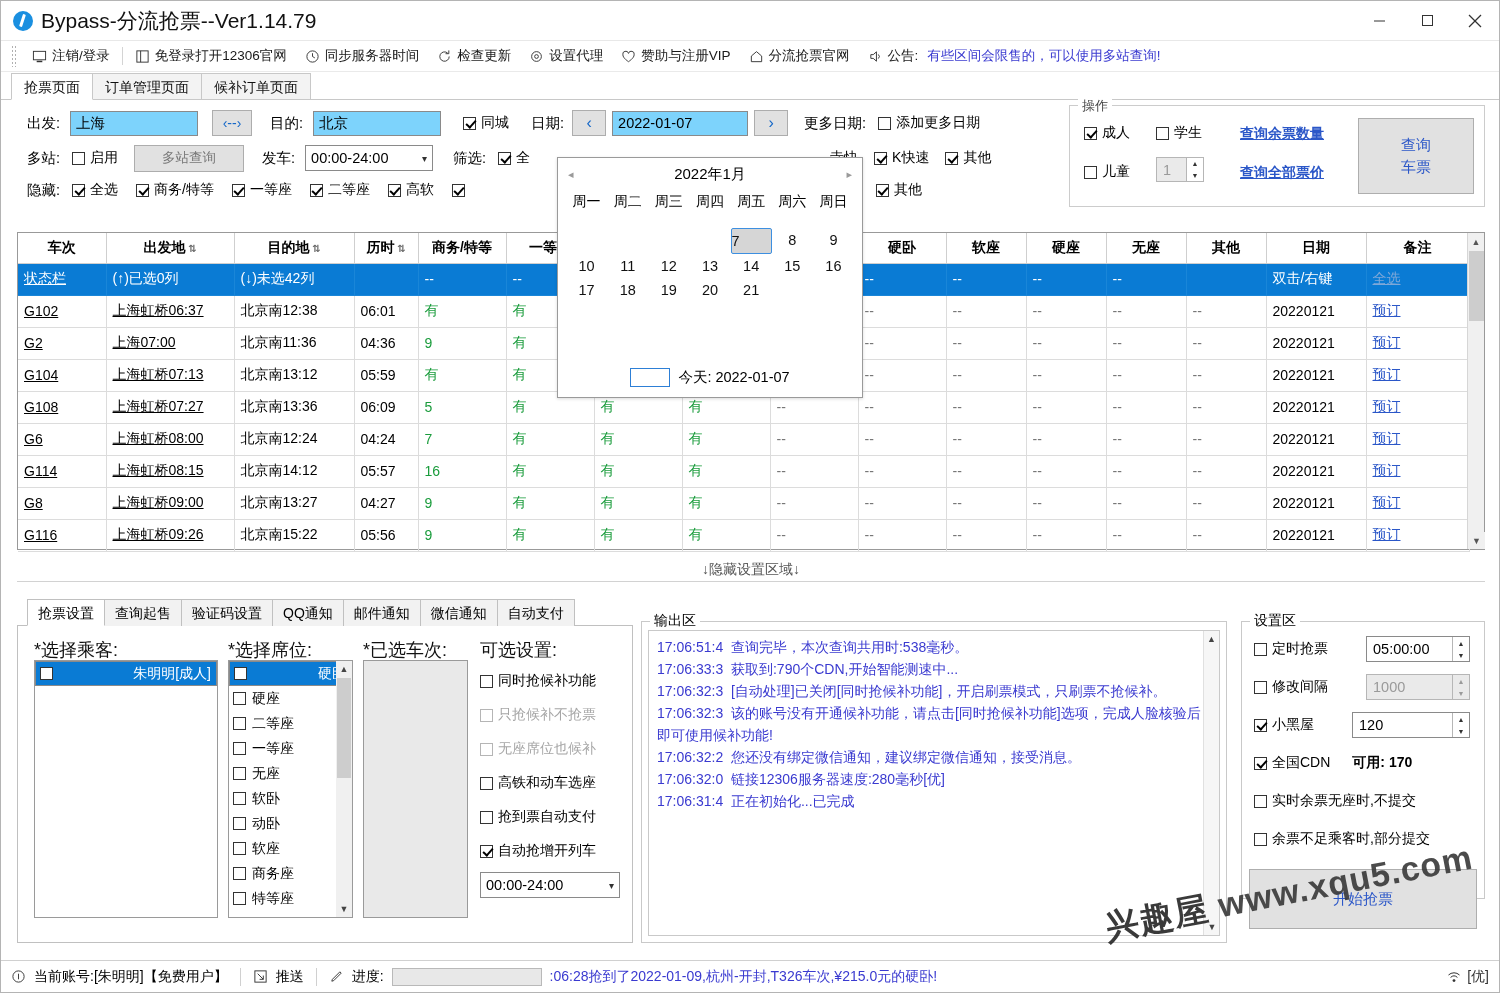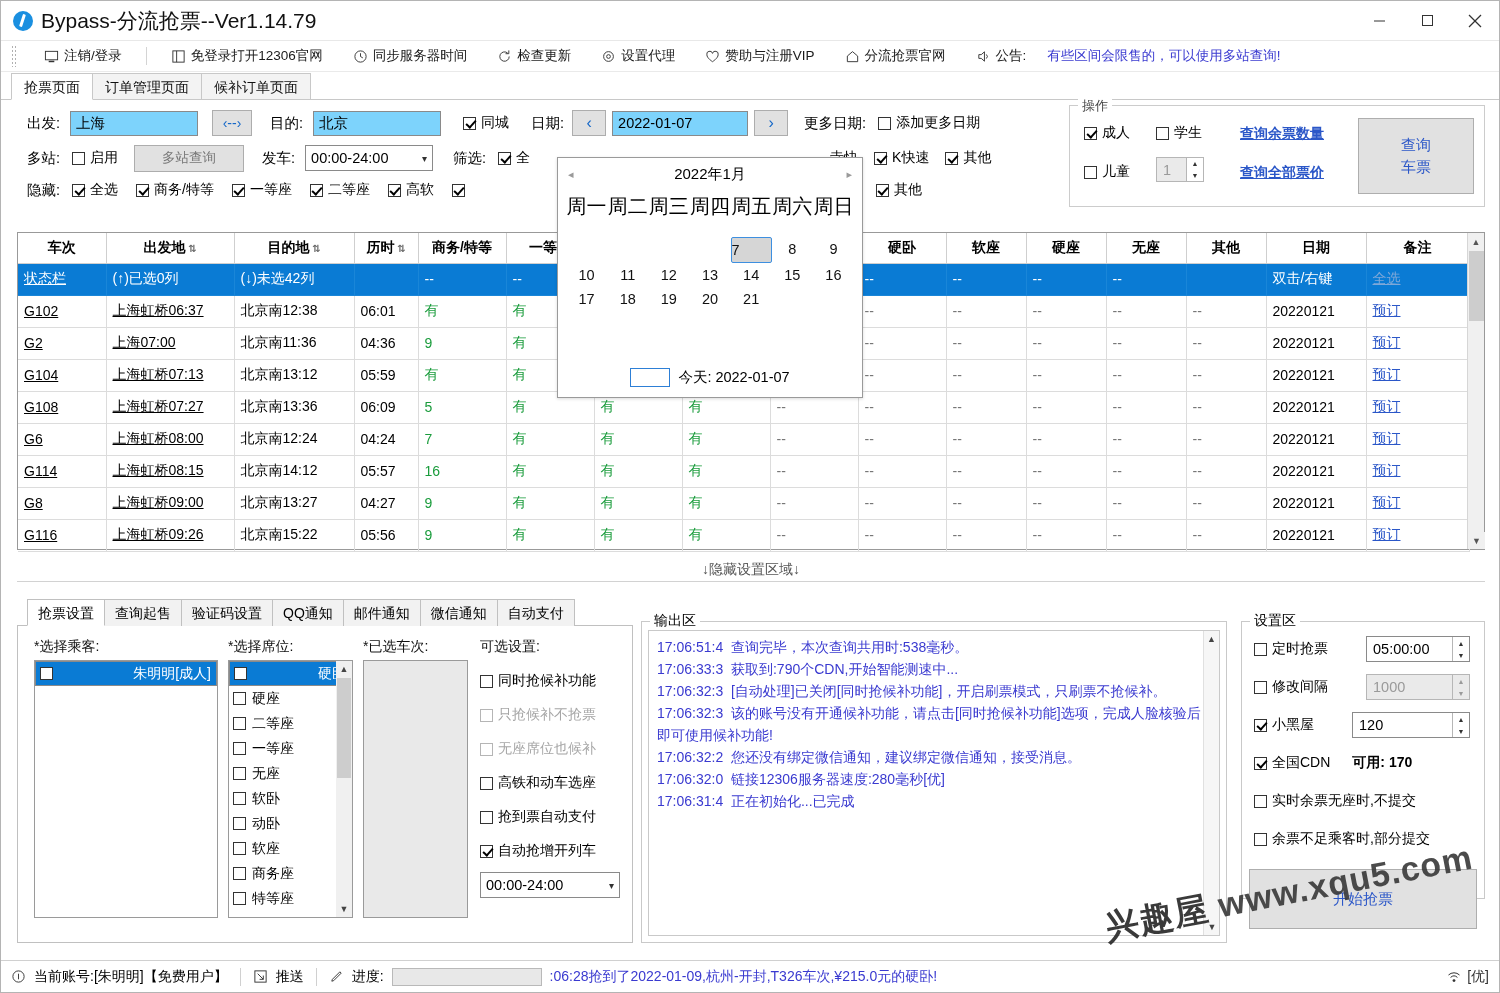--- a/index.html
+++ b/index.html
@@ -19,21 +19,21 @@
   .app-icon { width:20px; height:20px; margin-left:12px; margin-right:8px; border-radius:50%;
               background:#1a8fe0; position:relative;}
   .app-icon:after{content:""; position:absolute; left:8px; top:3px; width:3px; height:13px; background:#fff;
                   transform:rotate(18deg); border-radius:1px;}
   .title-text{font-size:21px;color:#111;}
   .win-btns{margin-left:auto; display:flex; height:40px;}
   .win-btn{width:48px;height:40px;display:flex;align-items:center;justify-content:center;font-size:15px;color:#333;}
   .win-btn svg{display:block;}
 
   
-  .toolbar{height:31px;display:flex;align-items:center;gap:12px;padding-left:10px;background:#fff;
+  .toolbar{height:31px;display:flex;align-items:center;gap:0px;padding-left:10px;background:#fff;
            border-bottom:1px solid #eaeaea;}
   .tb-grip{width:6px;height:22px;margin-right:6px;
            background-image:radial-gradient(#b0b0b0 1px, transparent 1px);
            background-size:3px 4px;}
   .tb-item{display:flex;align-items:center;gap:5px;padding:2px 9px;font-size:13.5px;color:#1a1a1a;white-space:nowrap;}
   .tb-sep{width:1px;height:18px;background:#d4d4d4;margin:0 3px;}
   .tb-notice{color:#3a3ad0;font-size:13.5px;}
   .tb-ico{width:15px;height:15px;display:inline-block;position:relative;color:#444;}
   .tb-ico svg{display:block;}
 
@@ -62,21 +62,21 @@
   .link{color:#2b57c8;text-decoration:underline;font-size:14px;cursor:pointer;font-weight:bold;}
   .grpbox{position:absolute;border:1px solid #cccccc;}
   .grpbox > .gtitle{position:absolute;top:-9px;left:8px;background:#fff;padding:0 4px;font-size:13px;color:#444;}
 
   
   .cal{position:absolute;left:556px;top:156px;width:306px;height:241px;background:#fff;border:1px solid #9a9a9a;
        z-index:40;box-shadow:0 1px 3px rgba(0,0,0,.15);}
   .cal-head{height:32px;display:flex;align-items:center;justify-content:center;position:relative;font-size:15px;}
   .cal-arrow{position:absolute;top:10px;font-size:11px;color:#9a9a9a;}
   .cal-grid{display:grid;grid-template-columns:repeat(7,1fr);padding:0 8px;}
-  .cal-dow{text-align:center;font-size:20px;padding:3px 0;}
+  .cal-dow{text-align:center;font-size:14px;padding:3px 0;}
   .cal-day{text-align:center;font-size:14.5px;padding:4px 0;color:#111;}
   .cal-day.sel{background:#d6d6d6;border:1px solid #3d8fe0;border-radius:2px;}
   .cal-foot{position:absolute;bottom:10px;left:0;right:0;display:flex;align-items:center;justify-content:center;gap:8px;}
   .cal-swatch{width:40px;height:19px;border:1px solid #2d7fd6;background:#fff;}
   .cal-today{font-size:14.5px;}
 
   
   .tablewrap{position:absolute;left:16px;top:231px;width:1468px;height:318px;border:1px solid #999;background:#fff;}
   table.trains{border-collapse:collapse;width:1451px;table-layout:fixed;}
   table.trains th{border:1px solid #cfcfcf;border-top:none;border-left:none;height:30px;font-size:14px;font-weight:bold;
@@ -95,21 +95,21 @@
   
   .hidebar{position:absolute;left:16px;top:560px;width:1468px;text-align:center;font-size:14px;color:#555;}
   .hidebar .line{border-bottom:1px solid #d2d2d2;margin-top:2px;}
 
   
   .btabs{position:absolute;left:26px;top:598px;display:flex;align-items:flex-end;z-index:5;}
   .btab{height:27px;line-height:26px;padding:0 10px;font-size:14px;border:1px solid #c0c0c0;border-bottom:none;
         background:#f2f2f2;margin-right:-1px;}
   .btab.active{background:#fff;position:relative;z-index:3;border-bottom:1px solid #fff;}
   .bpanel{position:absolute;left:16px;top:624px;width:616px;height:318px;border:1px solid #c0c0c0;background:#fff;}
-  .sechead{font-size:14px;color:#111;}
+  .sechead{font-size:18px;color:#111;}
   .listbox{border:1px solid #9a9a9a;background:#fff;overflow:hidden;position:relative;}
   .listitem{height:25px;display:flex;align-items:center;gap:6px;padding-left:4px;font-size:14px;}
   .listitem.sel{background:#0a7bd4;color:#fff;}
   .lscroll{position:absolute;right:0;top:0;width:16px;bottom:0;background:#f0f0f0;}
   .lsa{height:16px;display:flex;align-items:center;justify-content:center;font-size:9px;color:#444;}
   .lsthumb{position:absolute;left:1px;top:17px;width:14px;height:100px;background:#cdcdcd;}
 
   .outbox{position:absolute;left:640px;top:620px;width:586px;height:322px;border:1px solid #c9c9c9;}
   .outtitle{position:absolute;left:8px;top:-10px;background:#fff;padding:0 4px;font-size:14px;}
   .outlog{position:absolute;left:6px;top:8px;right:6px;bottom:6px;border:1px solid #c9c9c9;background:#fff;

